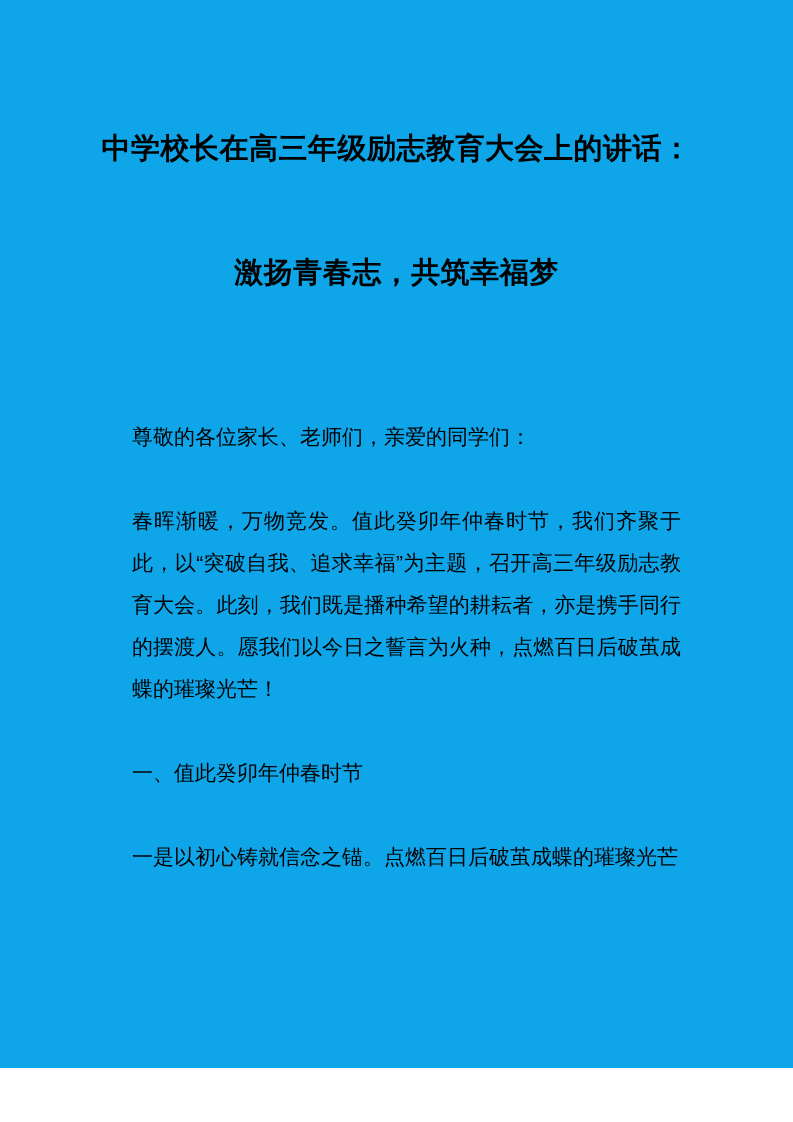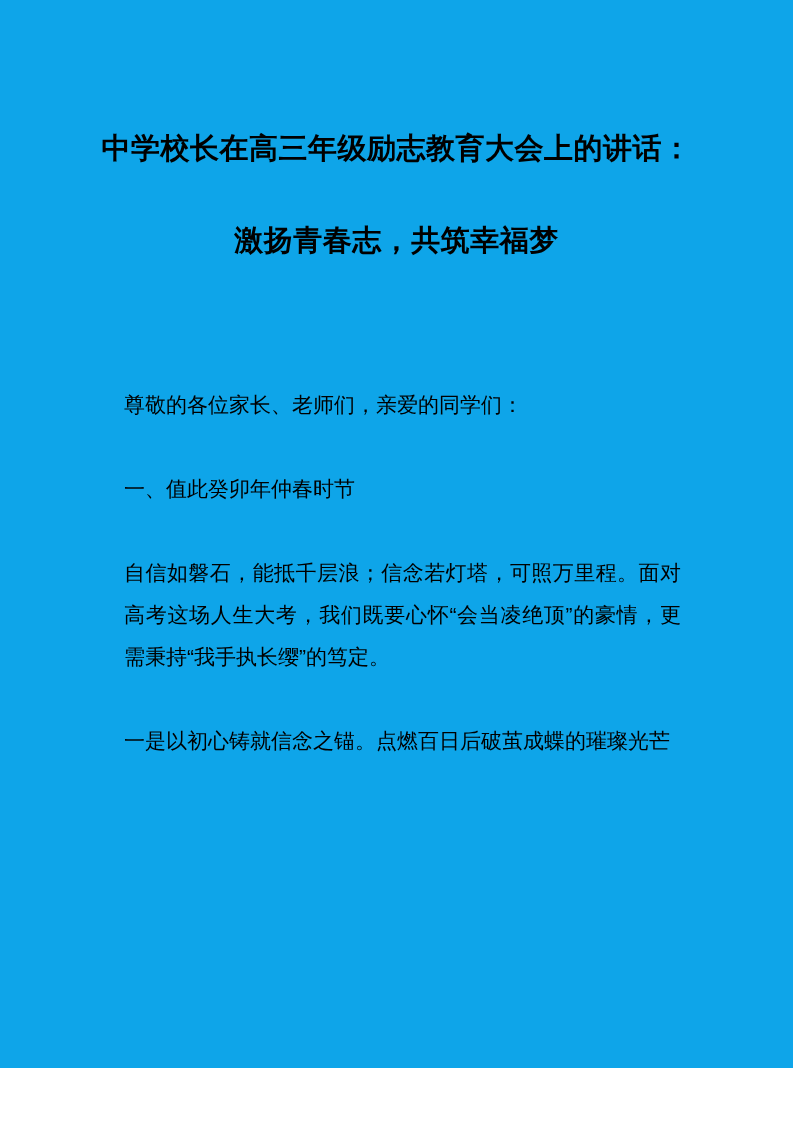--- a/index.html
+++ b/index.html
@@ -24,45 +24,45 @@
     font-size: 29px;
     font-weight: 700;
     color: #000000;
   }
   .title-line {
     display: block;
     line-height: 48px;
     letter-spacing: 0.5px;
   }
   .title-line.second {
-    margin-top: 44px;
+    margin-top: 76px;
   }
   .doc-body {
     margin: 0 112px 0 120px;
     text-align: justify;
   }
   .doc-body p {
-    margin: 42px 0 0 4px;
+    margin: 42px 0 0 12px;
     font-size: 21px;
     line-height: 42px;
     font-weight: 400;
     color: #000000;
   }
   .doc-body p.first {
     margin-top: 120px;
   }
 </style>
 </head>
 <body>
 
 <div class="page">
   <h1 class="doc-title">
     <span class="title-line">中学校长在高三年级励志教育大会上的讲话：</span>
     <span class="title-line second">激扬青春志，共筑幸福梦</span>
   </h1>
 
   <div class="doc-body">
     <p class="first">尊敬的各位家长、老师们，亲爱的同学们：</p>
+    <p>春晖渐暖，万物竞发。值此癸卯年仲春时节，我们齐聚于此，以“突破自我、追求幸福”为主题，召开高三年级励志教育大会。此刻，我们既是播种希望的耕耘者，亦是携手同行的摆渡人。愿我们以今日之誓言为火种，点燃百日后破茧成蝶的璀璨光芒！</p>
     <p>一、值此癸卯年仲春时节</p>
-    <p>自信如磐石，能抵千层浪；信念若灯塔，可照万里程。面对高考这场人生大考，我们既要心怀“会当凌绝顶”的豪情，更需秉持“我手执长缨”的笃定。</p>
     <p>一是以初心铸就信念之锚。点燃百日后破茧成蝶的璀璨光芒</p>
   </div>
 </div>
 
 </body></html>

